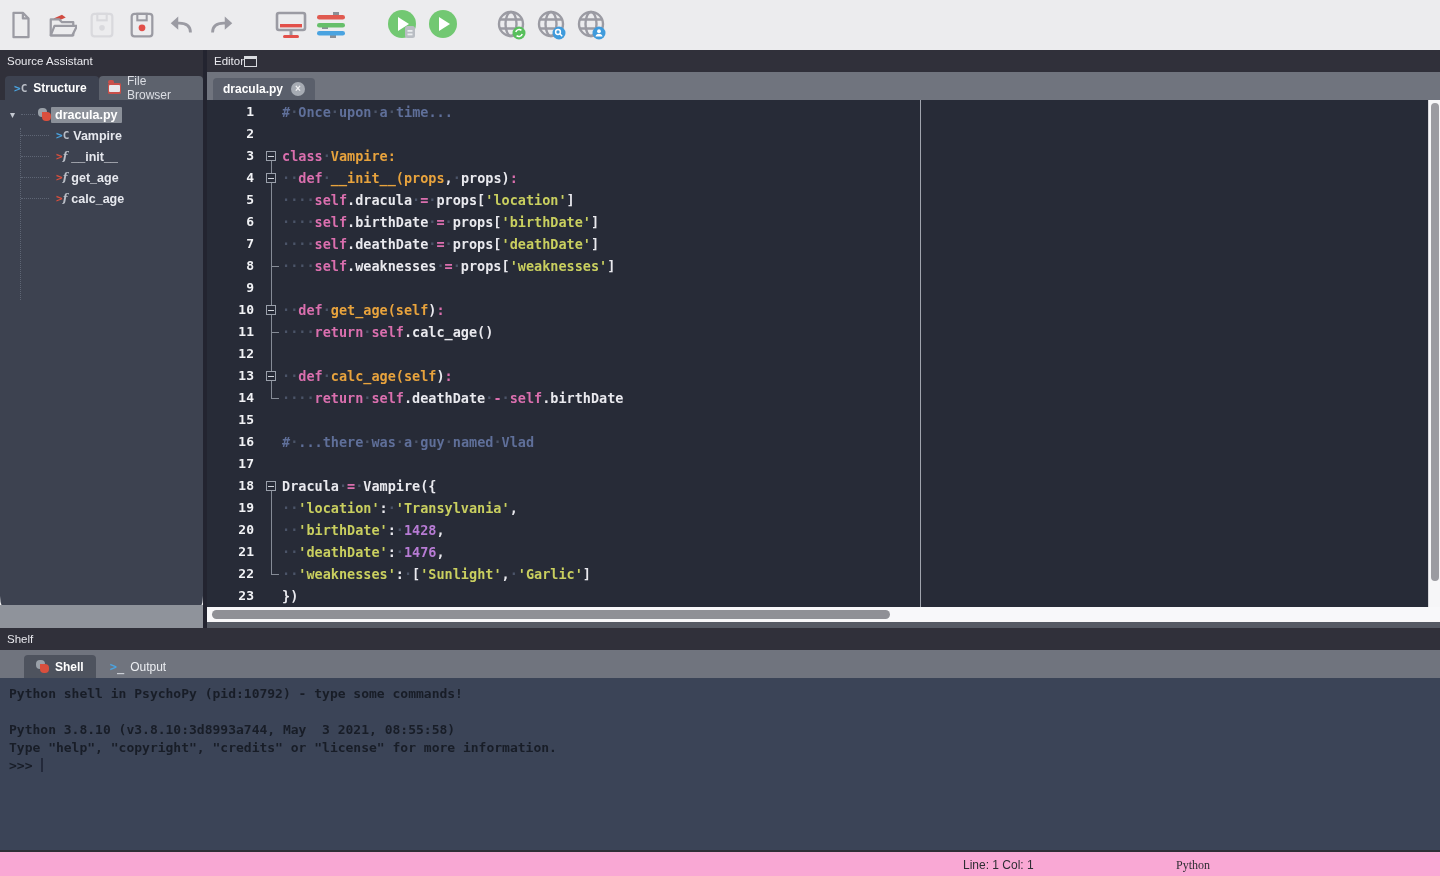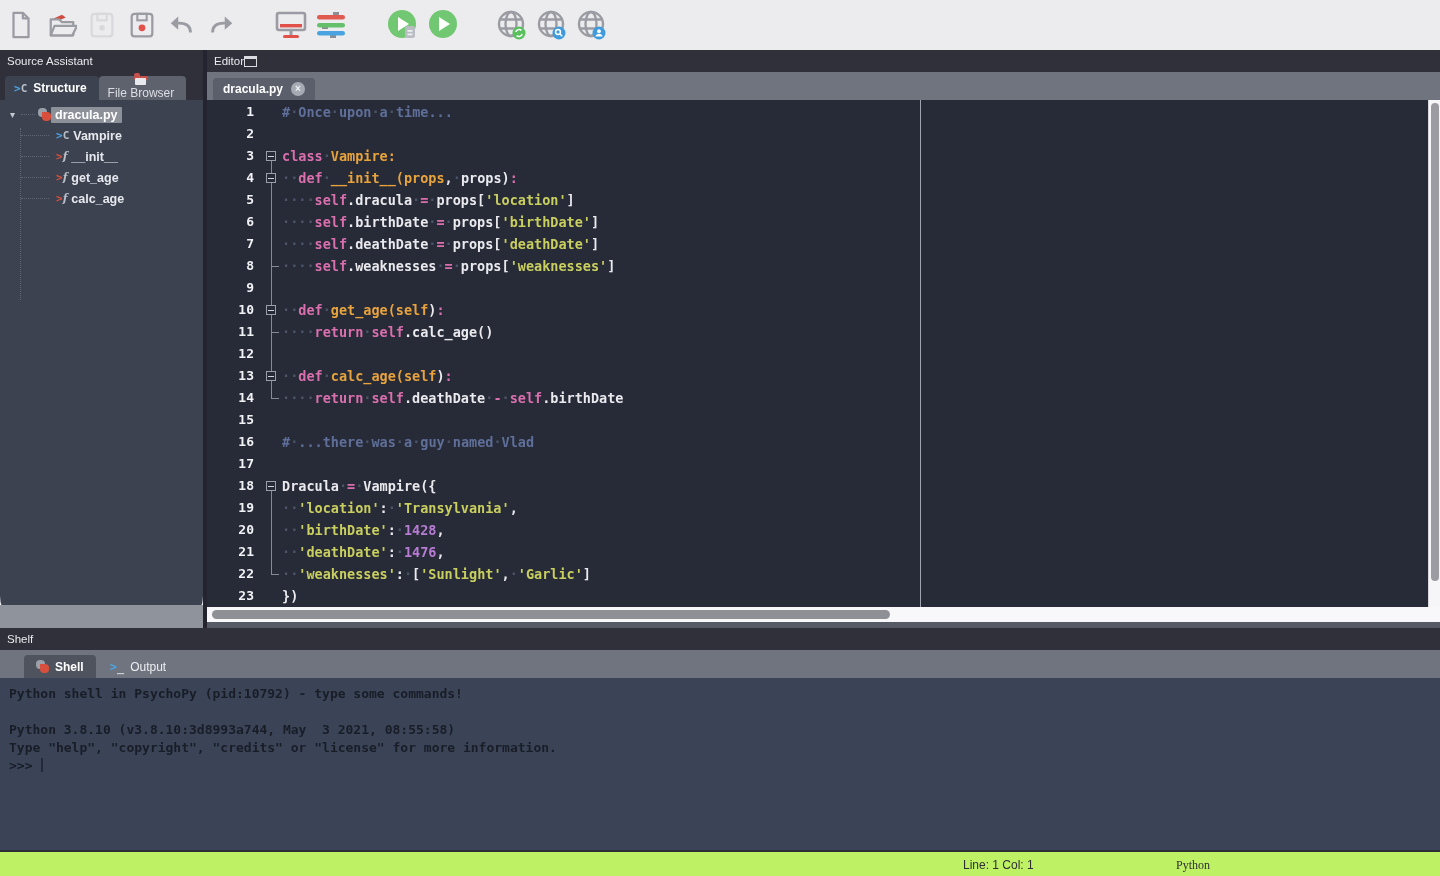--- a/index.html
+++ b/index.html
@@ -13,21 +13,21 @@
   .tbtn svg { display:block; margin:auto; }
 
   
   .ptitle { background:var(--titleBg); color:#e9e9ee; font-size:11.5px; line-height:22px; padding-left:7px; height:22px; }
 
   
   .left-panel { position:absolute; left:0; top:50px; width:203px; height:578px; background:var(--panelBg); display:flex; flex-direction:column;border-radius:32px; }
   .ptabs { height:28px; background:var(--titleBg); display:flex; align-items:flex-end; padding-left:5px; }
   .ptab { height:24px; display:flex; align-items:center; gap:6px; padding:0 12px 0 9px; font-size:12px; color:#dcdee4; border-radius:4px 4px 0 0; cursor:pointer; }
   .ptab.active { background:var(--panelBg); color:#fff; font-weight:bold; }
-  .ptab.inactive { background:#5d626d;flex-direction:column; }
+  .ptab.inactive { background:#5d626d; }
   .sym-class, .sym-func { font-family:"DejaVu Sans Mono", monospace; font-size:11px; font-weight:bold; white-space:nowrap; }
   .sym-class .gt { color:#4aa3e0; } .sym-func .gt { color:#d94f3d; }
   .sym-class .lt { color:#b9bdc6; } .sym-func .lt { color:#b9bdc6; font-style:italic; font-family:"DejaVu Serif", serif; }
   .tree { flex:1; position:relative; padding-top:4px; overflow:hidden; }
   .trow { height:21px; display:flex; align-items:center; position:relative; font-size:12.5px; color:#e6e8ee; cursor:pointer; }
   .trow .lbl { padding:1px 4px; font-weight:600; }
   .trow.selected .lbl { background:#8b9099; color:#fff; border-radius:1px; }
   .chev { position:absolute; left:10px; color:#c4c8d0; font-size:10px; }
   .connector-v { position:absolute; left:20px; top:28px; height:172px; border-left:1px dotted #5e6574; }
   .connector-h { position:absolute; left:21px; width:28px; border-top:1px dotted #5e6574; }
@@ -71,21 +71,21 @@
   .shelf { position:absolute; left:0; top:628px; width:1440px; height:222px; display:flex; flex-direction:column; }
   .shtabs { height:28px; background:var(--tabbarBg); display:flex; align-items:flex-end; padding-left:24px; gap:2px; }
   .shtab { height:23px; display:flex; align-items:center; gap:6px; padding:0 12px; font-size:12px; color:#eceef2; border-radius:4px 4px 0 0; cursor:pointer; }
   .shtab.active { background:#4e535e; font-weight:bold; color:#fff; }
   .output-glyph { font-family:"DejaVu Sans Mono", monospace; font-weight:bold; font-size:12px; color:#4aa3e0; }
   .output-glyph i { color:#c9cdd4; font-style:normal; }
   .shell { flex:1; background:var(--shellBg); font-family:"DejaVu Sans Mono", monospace; font-size:13px; font-weight:600; color:#181d27; padding:7px 9px; line-height:18px; white-space:pre; cursor:text; }
   .cursorbar { display:inline-block; width:1.5px; height:14px; background:#23293a; vertical-align:-2px; margin-left:9px; }
 
   
-  .statusbar { position:absolute; left:0; top:850px; width:1440px; height:26px; background:#bef264; border-top:2px solid #2e2e38; font-size:12px; color:#2e2e33; }
+  .statusbar { position:absolute; left:0; top:850px; width:1440px; height:26px; background:#f9a8d4; border-top:2px solid #2e2e38; font-size:12px; color:#2e2e33; }
   .st1 { position:absolute; left:963px; top:6px; }
   .st2 { position:absolute; left:1176px; top:6px;font-family:Liberation Serif, serif; }
 
   
   .pylogo { position:relative; width:13px; height:13px; display:inline-block; }
   .pylogo:before { content:""; position:absolute; left:0; top:0; width:9px; height:9px; background:#9aa0a8; border-radius:4px 4px 0 4px; }
   .pylogo:after { content:""; position:absolute; right:0; bottom:0; width:9px; height:9px; background:#d94f3d; border-radius:0 4px 4px 4px; }
 
   .folder-red { width:14px; height:11px; background:#c9504a; border-radius:1.5px; position:relative; display:inline-block; }
   .folder-red:before { content:""; position:absolute; left:0; top:-3px; width:6px; height:3px; background:#c9504a; border-radius:2px 2px 0 0; }

